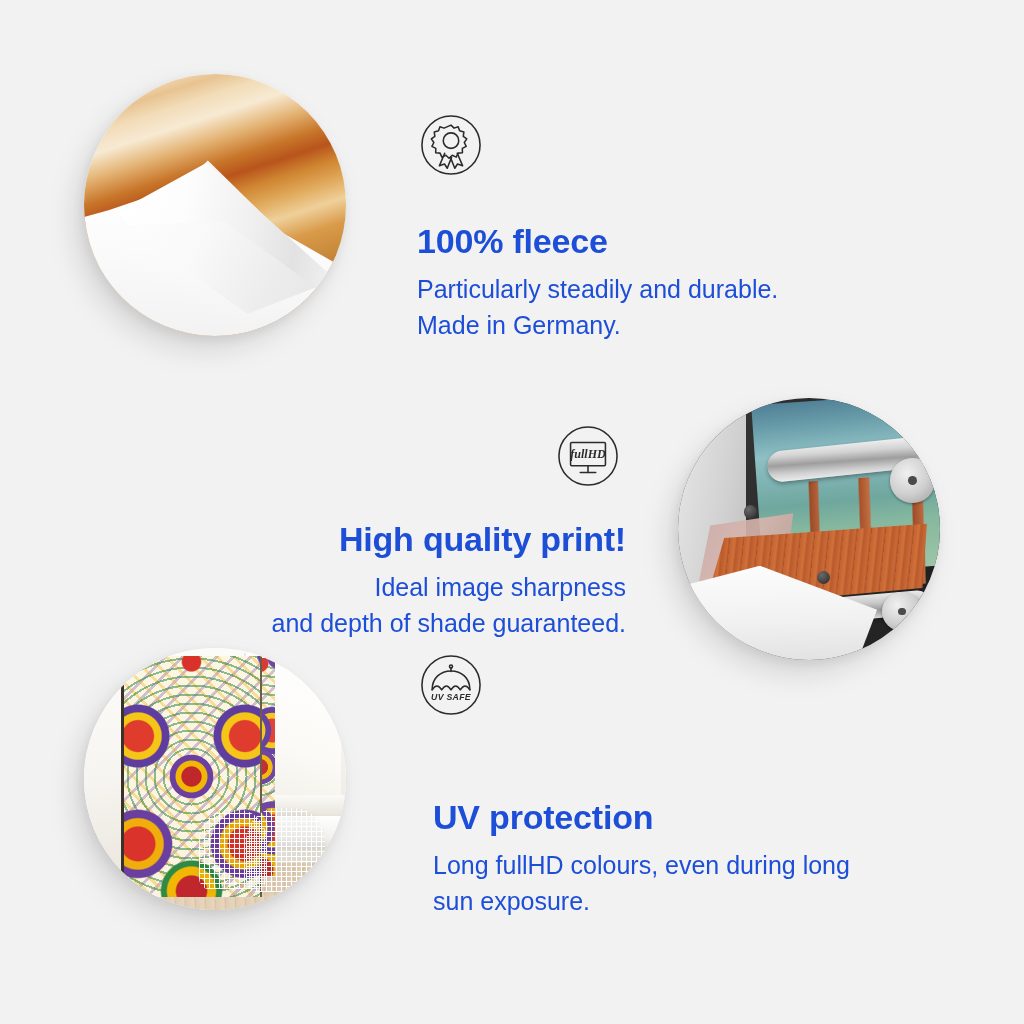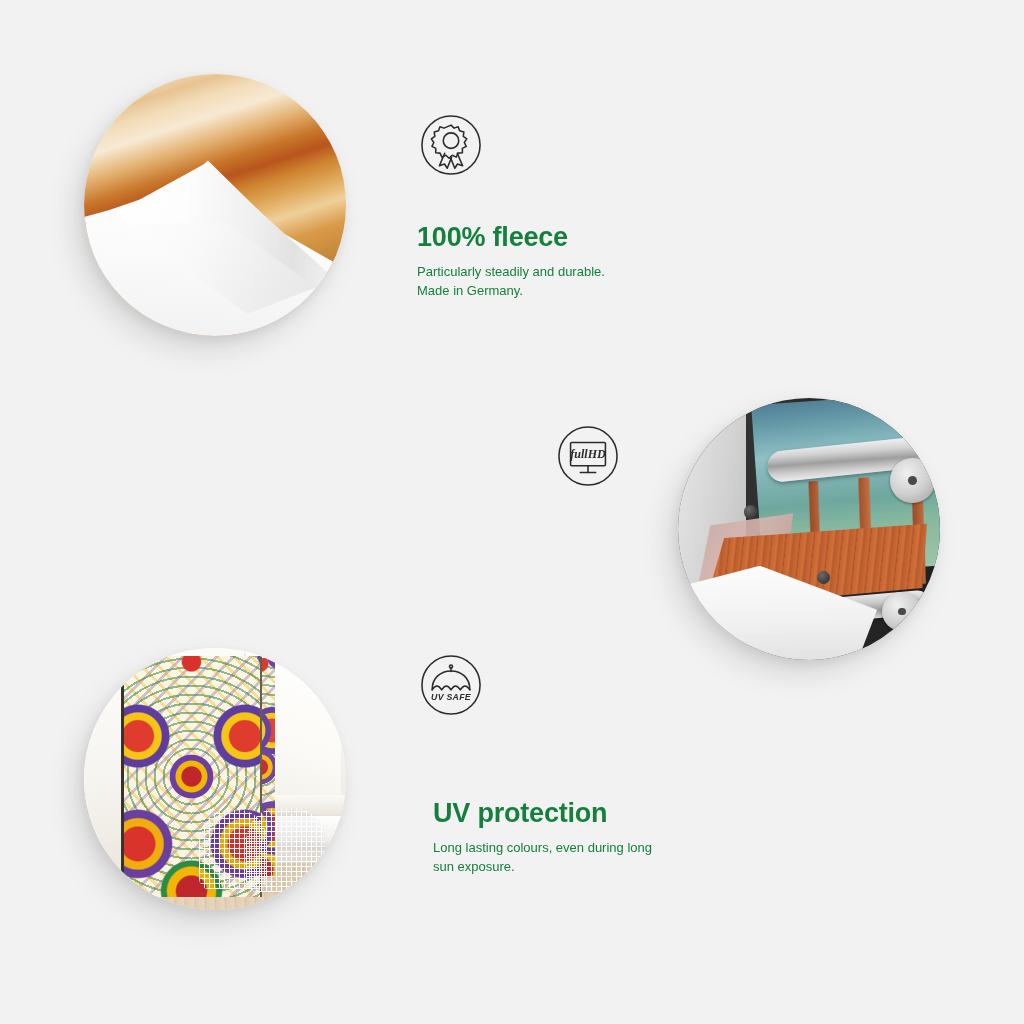--- a/index.html
+++ b/index.html
@@ -236,31 +236,31 @@
       repeating-radial-gradient(circle at 50% 50%, rgba(46,139,69,.55) 0 2px, rgba(0,0,0,0) 2px 9px),
       repeating-linear-gradient(45deg, rgba(240,174,12,.35) 0 3px, rgba(0,0,0,0) 3px 12px),
       repeating-linear-gradient(-45deg, rgba(107,63,160,.3) 0 3px, rgba(0,0,0,0) 3px 12px),
       linear-gradient(180deg,#fdf6e3 0%, #fbf3de 100%);
   }
 
   
   .feature { position: absolute; }
   .feature h2 {
     margin: 0 0 10px 0;
-    font-size: 27px;
+    font-size: 34px;
     font-weight: bold;
-    color: #15803d;
+    color: #1d4ed8;
     letter-spacing: -0.2px;
     line-height: 1.15;
   }
   .feature p {
     margin: 0;
-    font-size: 13px;
+    font-size: 25px;
     font-weight: normal;
-    color: #15803d;
+    color: #1d4ed8;
     line-height: 1.45;
     white-space: pre-line;
   }
   #feature-fleece { left: 417px; top: 222px; text-align: left; }
   #feature-print  { left: 226px; top: 520px; width: 400px; text-align: right; }
   #feature-uv     { left: 417px; top: 798px; text-align: left; margin-left: 16px; }
 
   
   .icon-badge {
     position: absolute;
@@ -329,20 +329,25 @@
   <div class="icon-badge" id="icon-print">
     <svg viewBox="0 0 64 64" fill="none" stroke="#2b2b2b" stroke-width="1.6" stroke-linejoin="round" stroke-linecap="round">
       <circle cx="32" cy="32" r="30"></circle>
       <rect x="14" y="18" width="36" height="24" rx="1.2"></rect>
       <path d="M32 42 v7"></path>
       <path d="M24 49 h16"></path>
       <text x="32" y="34" text-anchor="middle" font-family="'Liberation Serif', serif" font-size="12.5" font-style="italic" font-weight="bold" fill="#2b2b2b" stroke="none">fullHD</text>
     </svg>
   </div>
 
+  <div class="feature" id="feature-print">
+    <h2>High quality print!</h2>
+    <p>Ideal image sharpness
+and depth of shade guaranteed.</p>
+  </div>
 
   <div class="bubble" id="bubble-uv">
     <div class="inner">
       <div class="rm-room"></div>
       <div class="rm-window"></div>
       <div class="rm-sill"></div>
       <div class="rm-candle"></div>
       <div class="rm-floor"></div>
       <div class="rm-table"></div>
       <div class="rm-panel2">
@@ -362,17 +367,17 @@
       <path d="M32 14 v4"></path>
       <circle cx="32" cy="13" r="1.6"></circle>
       <path d="M12.5 37 C12.5 24.5 21.2 17.5 32 17.5 C42.8 17.5 51.5 24.5 51.5 37"></path>
       <path d="M12.5 37 C15.8 31.6 19.1 31.6 22.4 37 C25.7 31.6 28.8 31.6 32 37 C35.2 31.6 38.3 31.6 41.6 37 C44.9 31.6 48.2 31.6 51.5 37"></path>
       <text x="32" y="47.5" text-anchor="middle" font-family="'Liberation Sans', sans-serif" font-size="9" font-style="italic" font-weight="bold" letter-spacing="0.3" fill="#2b2b2b" stroke="none">UV SAFE</text>
     </svg>
   </div>
 
   <div class="feature" id="feature-uv">
     <h2>UV protection</h2>
-    <p>Long lasting colours, even during long
+    <p>Long fullHD colours, even during long
 sun exposure.</p>
   </div>
 
 </div>
 
 </body></html>

